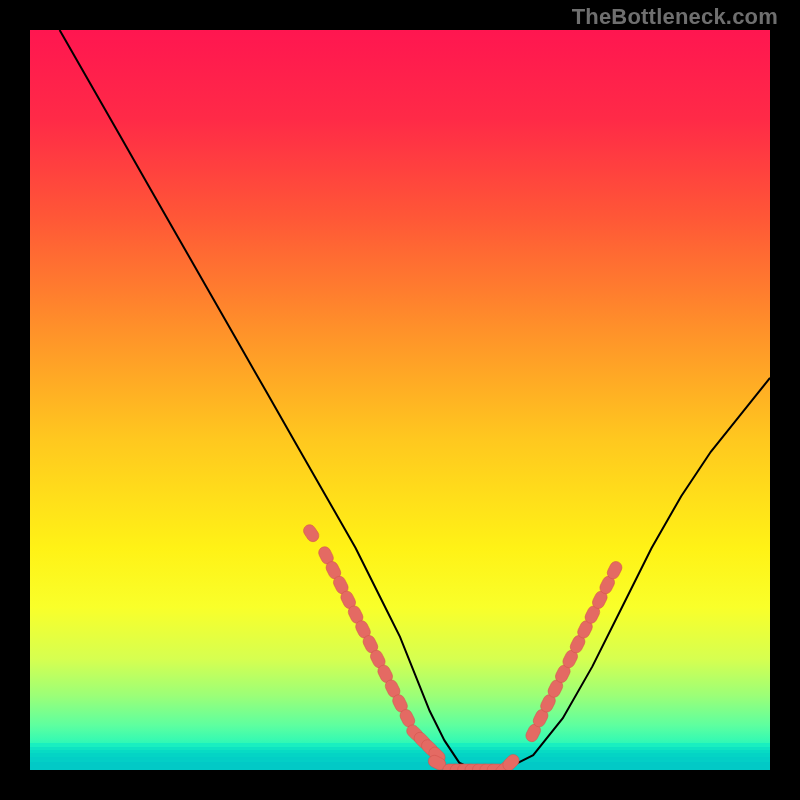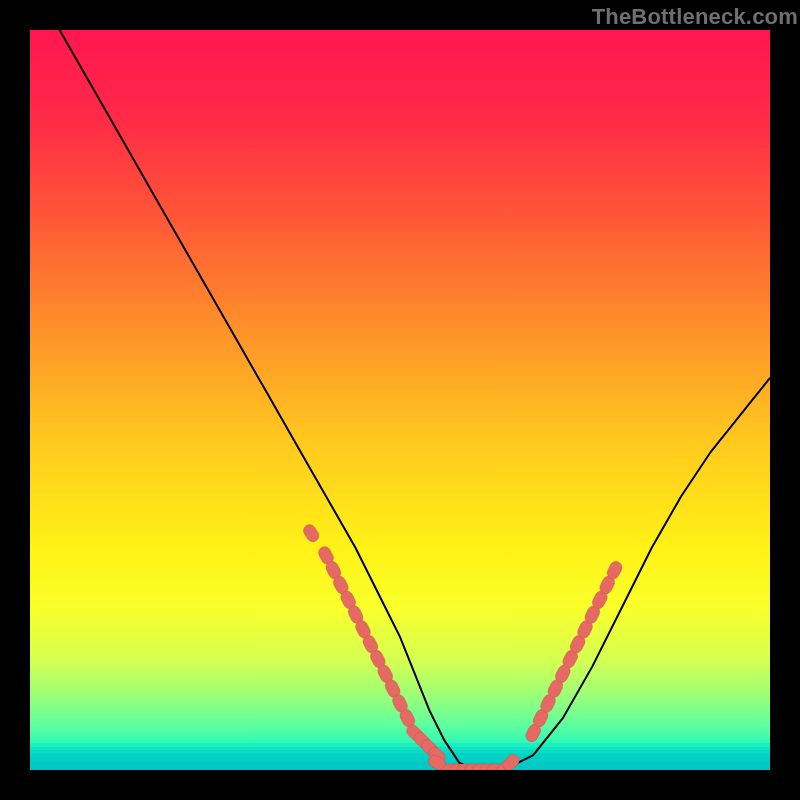--- a/index.html
+++ b/index.html
@@ -25,21 +25,21 @@
     top: 30px;
     width: 740px;
     height: 740px;
   }
   svg {
     display: block;
   }
   .watermark {
     position: absolute;
     top: 4px;
-    right: 2px;
+    right: 22px;
     color: #6f6f6f;
     font-size: 22px;
     font-weight: 600;
     letter-spacing: 0.2px;
     user-select: none;
   }
 </style>
 </head>
 <body>
 

